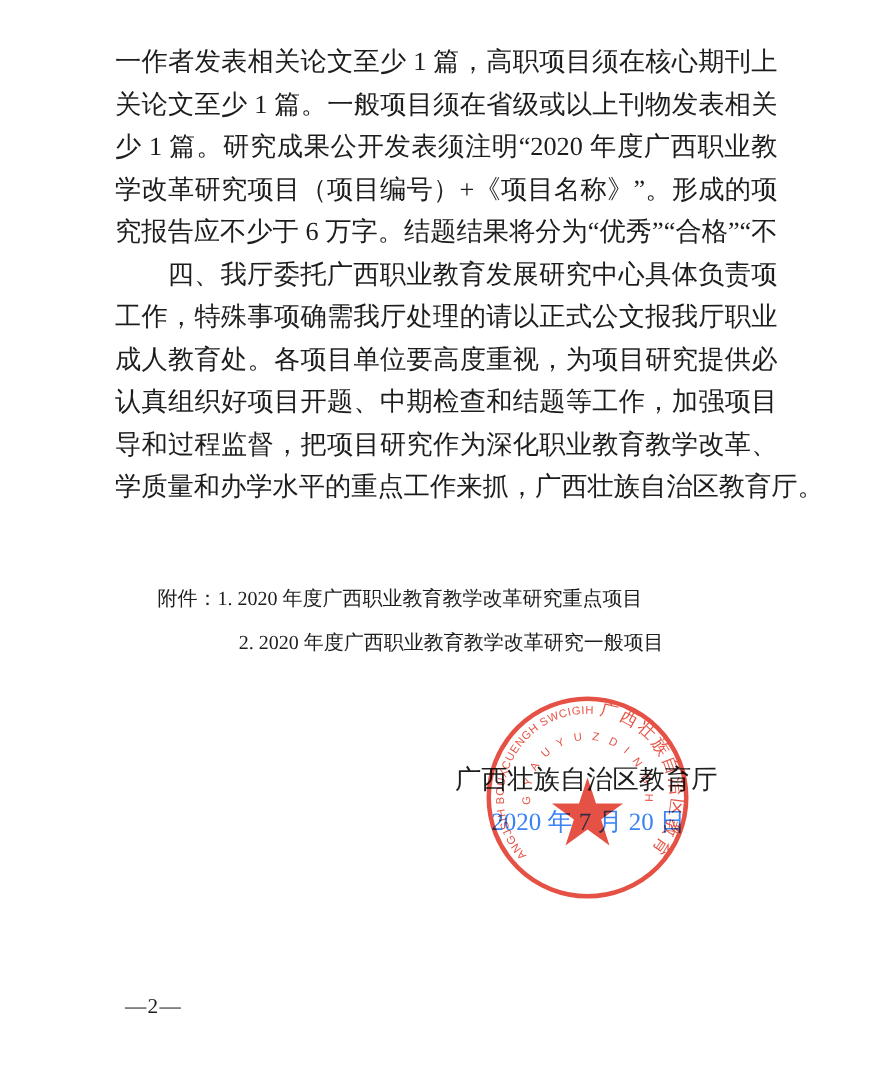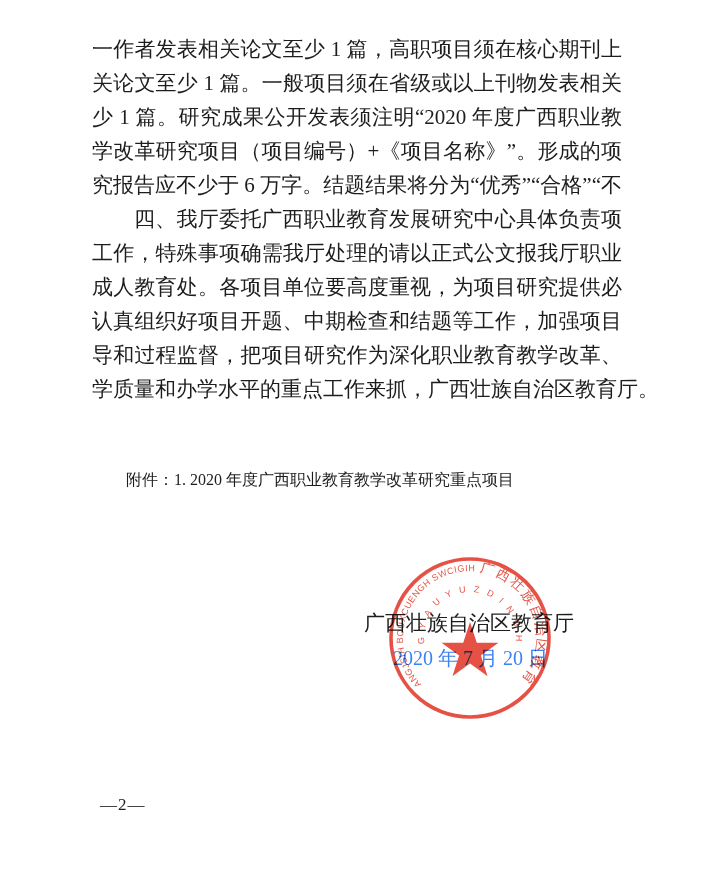--- a/index.html
+++ b/index.html
@@ -103,20 +103,21 @@
       <div class="line full">究报告应不少于 6 万字。结题结果将分为“优秀”“合格”“不</div>
       <div class="line full indent">四、我厅委托广西职业教育发展研究中心具体负责项目管理</div>
       <div class="line full">工作，特殊事项确需我厅处理的请以正式公文报我厅职业教育与</div>
       <div class="line full">成人教育处。各项目单位要高度重视，为项目研究提供必要条件，</div>
       <div class="line full">认真组织好项目开题、中期检查和结题等工作，加强项目业务指</div>
       <div class="line full">导和过程监督，把项目研究作为深化职业教育教学改革、提高教</div>
       <div class="line">学质量和办学水平的重点工作来抓，广西壮族自治区教育厅。</div>
     </div>
 
   <div class="attach-line attach-1">附件：1. 2020 年度广西职业教育教学改革研究重点项目</div>
+  <div class="attach-line attach-2">2. 2020 年度广西职业教育教学改革研究一般项目</div>
 
   <div class="sig-agency">广西壮族自治区教育厅</div>
   <div class="sig-date">2020 年 7 月 20 日</div>
 
   <svg class="seal" viewBox="0 0 170 170" xmlns="http://www.w3.org/2000/svg" aria-hidden="true">
     <defs>
       <path id="outerRing" d="M 37.6 132.4 A 67 67 0 1 1 132.4 132.4" fill="none"></path>
       <path id="innerRing" d="M 45.2 108 A 46 46 0 1 1 124.8 108" fill="none"></path>
     </defs>
     <circle cx="85" cy="85" r="79" fill="none" stroke="#e23a2b" stroke-width="3.6"></circle>

